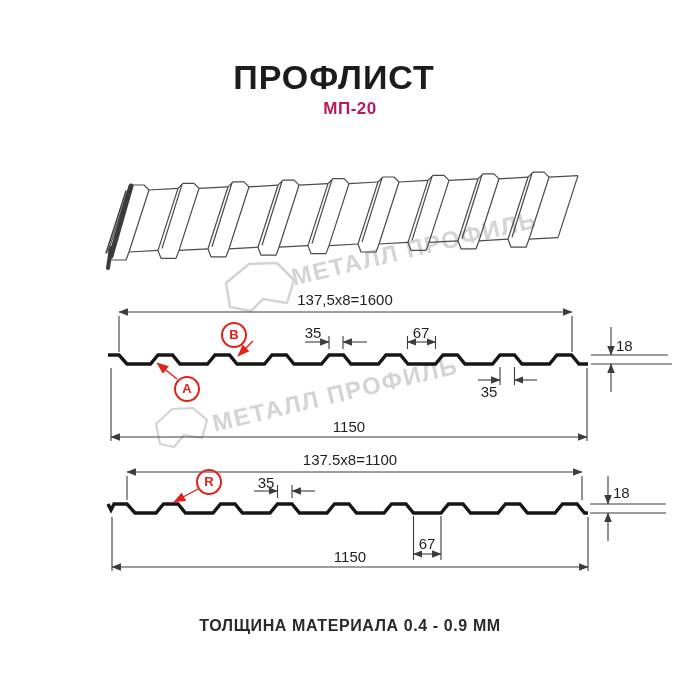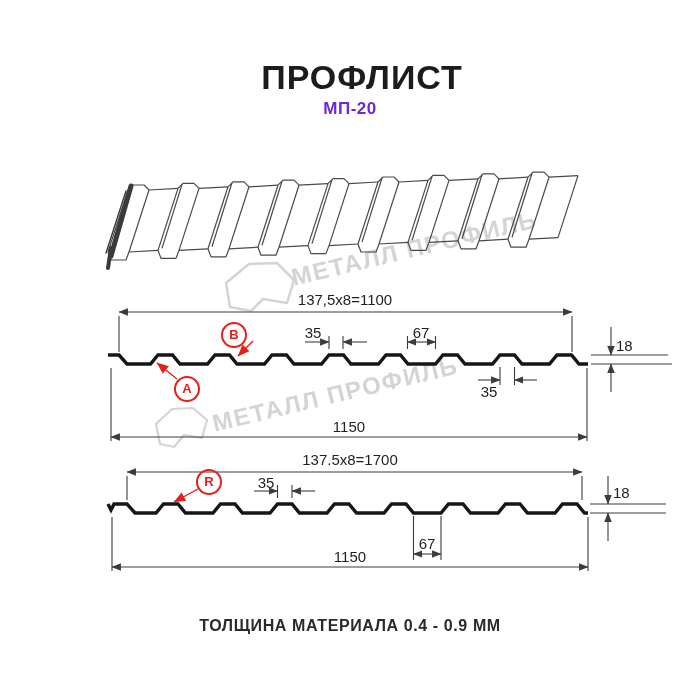--- a/index.html
+++ b/index.html
@@ -2,26 +2,26 @@
 <html><head>
 <meta charset="utf-8">
 <style>
   html,body{margin:0;padding:0;}
   body{
     width:700px;height:700px;position:relative;background:#ffffff;
     font-family:"Liberation Sans", sans-serif;overflow:hidden;
   }
   .abs{position:absolute;}
   .title{
-    left:162px;top:58px;width:400px;text-align:center;
+    left:134px;top:58px;width:400px;text-align:center;
     font-size:34px;font-weight:800;letter-spacing:1px;color:#1c1c1c;
   }
   .subtitle{
     left:250px;top:99px;width:200px;text-align:center;
-    font-size:17px;font-weight:700;letter-spacing:.5px;color:#6d28d9;
+    font-size:17px;font-weight:700;letter-spacing:.5px;color:#be185d;
   }
   .dim{
     font-size:15px;color:#1f1f1f;text-align:center;line-height:1;
     z-index:5;
   }
   .circle-label{
     width:22px;height:22px;border:2px solid #e32119;border-radius:50%;
     color:#e32119;font-size:13px;font-weight:700;text-align:center;
     line-height:21px;background:transparent;z-index:6;
   }
@@ -145,29 +145,29 @@
     <line x1="112" y1="567" x2="588" y2="567" marker-start="url(#ar)" marker-end="url(#ar)"></line>
   </g>
   <g stroke="#e32119" stroke-width="1.4" fill="none">
     <line x1="198" y1="489" x2="174" y2="502" marker-end="url(#arred)"></line>
   </g>
 </svg>
 
 <div class="abs title">ПРОФЛИСТ</div>
 <div class="abs subtitle">МП-20</div>
 
-<div class="abs dim" style="left:285px;top:292px;width:120px;">137,5x8=1100</div>
+<div class="abs dim" style="left:285px;top:292px;width:120px;">137,5x8=1600</div>
 <div class="abs dim" style="left:301px;top:325px;width:24px;">35</div>
 <div class="abs dim" style="left:409px;top:325px;width:24px;">67</div>
 <div class="abs dim" style="left:616px;top:338px;width:24px;text-align:left;">18</div>
 <div class="abs dim" style="left:477px;top:384px;width:24px;">35</div>
 <div class="abs dim" style="left:319px;top:419px;width:60px;">1150</div>
 <div class="abs circle-label" style="left:174px;top:376px;">A</div>
 <div class="abs circle-label" style="left:221px;top:322px;">B</div>
 
-<div class="abs dim" style="left:290px;top:452px;width:120px;">137.5x8=1700</div>
+<div class="abs dim" style="left:290px;top:452px;width:120px;">137.5x8=1100</div>
 <div class="abs dim" style="left:254px;top:475px;width:24px;">35</div>
 <div class="abs dim" style="left:613px;top:485px;width:24px;text-align:left;">18</div>
 <div class="abs dim" style="left:415px;top:536px;width:24px;">67</div>
 <div class="abs dim" style="left:320px;top:549px;width:60px;">1150</div>
 <div class="abs circle-label" style="left:196px;top:469px;">R</div>
 
 <div class="abs footer-note">ТОЛЩИНА МАТЕРИАЛА 0.4 - 0.9 ММ</div>
 
 </body></html>

